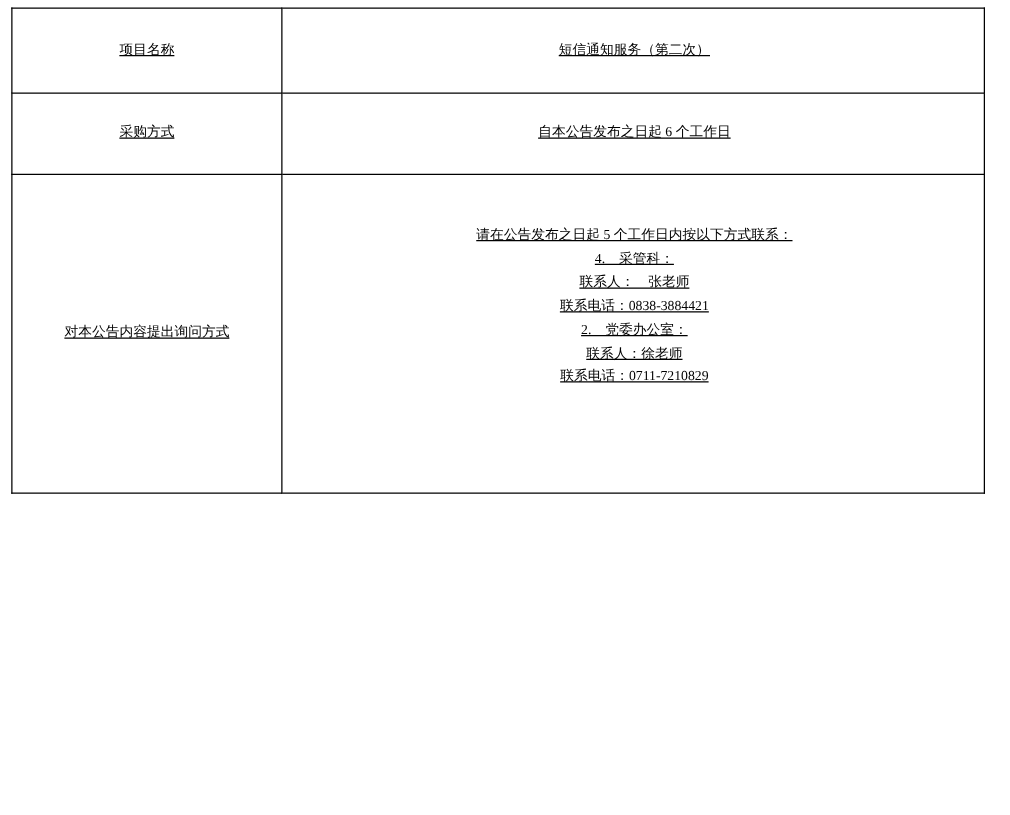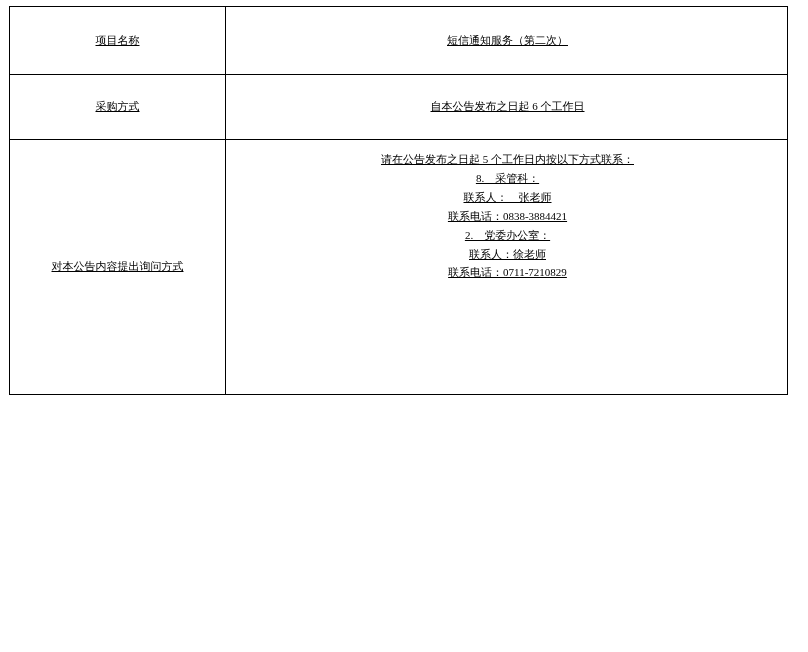--- a/index.html
+++ b/index.html
@@ -44,20 +44,21 @@
   .row-period td { height: 52px; }
   .row-result td { height: 88px; }
   .row-contact td { height: 238px; vertical-align: middle; }
 
   .row-contact .value-cell {
     vertical-align: top;
     padding-top: 10px;
   }
   .contact-lines {
     display: block;
+    margin-top: 29px;
   }
   .contact-lines .line {
     display: block;
     white-space: pre;
     line-height: 1.72;
   }
   .label-two-line {
     line-height: 1.62;
   }
 </style>
@@ -72,21 +73,21 @@
     </tr>
     <tr class="row-period">
       <td class="label-cell">采购方式</td>
       <td class="value-cell">自本公告发布之日起 6 个工作日</td>
     </tr>
     <tr class="row-contact">
       <td class="label-cell label-two-line">对本公告内容提出询问方式</td>
       <td class="value-cell">
         <span class="contact-lines">
           <span class="line">请在公告发布之日起 5 个工作日内按以下方式联系：</span>
-          <span class="line">8.　采管科：</span>
+          <span class="line">4.　采管科：</span>
           <span class="line">联系人：　张老师</span>
           <span class="line">联系电话：0838-3884421</span>
           <span class="line">2.　党委办公室：</span>
           <span class="line">联系人：徐老师</span>
           <span class="line">联系电话：0711-7210829</span>
         </span>
       </td>
     </tr>
 
   </tbody>

